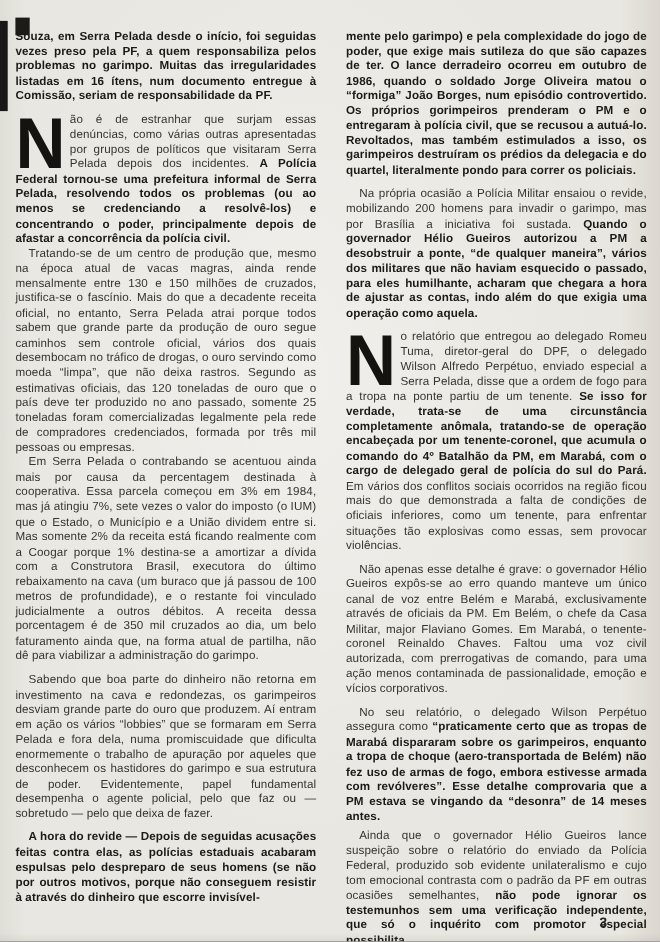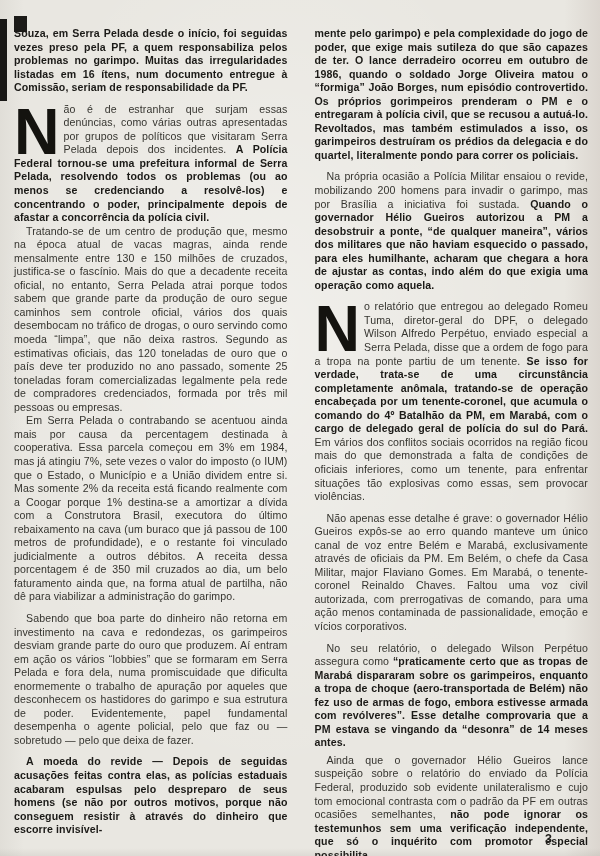--- a/index.html
+++ b/index.html
@@ -76,21 +76,21 @@
   <div class="artifact-square"></div>
   <div class="artifact-bar"></div>
 
   <div class="columns">
     <div class="col">
         <p class="para"><span class="b">Souza, em Serra Pelada desde o início, foi seguidas vezes preso pela PF, a quem responsabiliza pelos problemas no garimpo. Muitas das irregularidades listadas em 16 ítens, num documento entregue à Comissão, seriam de responsabilidade da PF.</span></p>
         <p class="para gap"><span class="dropcap">N</span><span>ão é de estranhar que surjam essas denúncias, como várias outras apresentadas por grupos de políticos que visitaram Serra Pelada depois dos incidentes. </span><span class="b">A Polícia Federal tornou-se uma prefeitura informal de Serra Pelada, resolvendo todos os problemas (ou ao menos se credenciando a resolvê-los) e concentrando o poder, principalmente depois de afastar a concorrência da polícia civil.</span></p>
         <p class="para indent"><span>Tratando-se de um centro de produção que, mesmo na época atual de vacas magras, ainda rende mensalmente entre 130 e 150 milhões de cruzados, justifica-se o fascínio. Mais do que a decadente receita oficial, no entanto, Serra Pelada atrai porque todos sabem que grande parte da produção de ouro segue caminhos sem controle oficial, vários dos quais desembocam no tráfico de drogas, o ouro servindo como moeda “limpa”, que não deixa rastros. Segundo as estimativas oficiais, das 120 toneladas de ouro que o país deve ter produzido no ano passado, somente 25 toneladas foram comercializadas legalmente pela rede de compradores credenciados, formada por três mil pessoas ou empresas.</span></p>
         <p class="para indent"><span>Em Serra Pelada o contrabando se acentuou ainda mais por causa da percentagem destinada à cooperativa. Essa parcela começou em 3% em 1984, mas já atingiu 7%, sete vezes o valor do imposto (o IUM) que o Estado, o Município e a União dividem entre si. Mas somente 2% da receita está ficando realmente com a Coogar porque 1% destina-se a amortizar a dívida com a Construtora Brasil, executora do último rebaixamento na cava (um buraco que já passou de 100 metros de profundidade), e o restante foi vinculado judicialmente a outros débitos. A receita dessa porcentagem é de 350 mil cruzados ao dia, um belo faturamento ainda que, na forma atual de partilha, não dê para viabilizar a administração do garimpo.</span></p>
         <p class="para indent gap"><span>Sabendo que boa parte do dinheiro não retorna em investimento na cava e redondezas, os garimpeiros desviam grande parte do ouro que produzem. Aí entram em ação os vários “lobbies” que se formaram em Serra Pelada e fora dela, numa promiscuidade que dificulta enormemente o trabalho de apuração por aqueles que desconhecem os hastidores do garimpo e sua estrutura de poder. Evidentemente, papel fundamental desempenha o agente policial, pelo que faz ou — sobretudo — pelo que deixa de fazer.</span></p>
-        <p class="para indent gap"><span class="b">A moeda do revide — </span><span class="b">Depois de seguidas acusações feitas contra elas, as polícias estaduais acabaram espulsas pelo despreparo de seus homens (se não por outros motivos, porque não conseguem resistir à através do dinheiro que escorre invisível-</span></p>
+        <p class="para indent gap"><span class="b">A hora do revide — </span><span class="b">Depois de seguidas acusações feitas contra elas, as polícias estaduais acabaram espulsas pelo despreparo de seus homens (se não por outros motivos, porque não conseguem resistir à através do dinheiro que escorre invisível-</span></p>
       </div>
     <div class="col">
         <p class="para"><span class="b">mente pelo garimpo) e pela complexidade do jogo de poder, que exige mais sutileza do que são capazes de ter. O lance derradeiro ocorreu em outubro de 1986, quando o soldado Jorge Oliveira matou o “formiga” João Borges, num episódio controvertido. Os próprios gorimpeiros prenderam o PM e o entregaram à polícia civil, que se recusou a autuá-lo. Revoltados, mas também estimulados a isso, os garimpeiros destruíram os prédios da delegacia e do quartel, literalmente pondo para correr os policiais.</span></p>
         <p class="para indent gap"><span>Na própria ocasião a Polícia Militar ensaiou o revide, mobilizando 200 homens para invadir o garimpo, mas por Brasília a iniciativa foi sustada. </span><span class="b">Quando o governador Hélio Gueiros autorizou a PM a desobstruir a ponte, “de qualquer maneira”, vários dos militares que não haviam esquecido o passado, para eles humilhante, acharam que chegara a hora de ajustar as contas, indo além do que exigia uma operação como aquela.</span></p>
         <p class="para gap"><span class="dropcap">N</span><span>o relatório que entregou ao delegado Romeu Tuma, diretor-geral do DPF, o delegado Wilson Alfredo Perpétuo, enviado especial a Serra Pelada, disse que a ordem de fogo para a tropa na ponte partiu de um tenente. </span><span class="b">Se isso for verdade, trata-se de uma circunstância completamente anômala, tratando-se de operação encabeçada por um tenente-coronel, que acumula o comando do 4º Batalhão da PM, em Marabá, com o cargo de delegado geral de polícia do sul do Pará. </span><span>Em vários dos conflitos sociais ocorridos na região ficou mais do que demonstrada a falta de condições de oficiais inferiores, como um tenente, para enfrentar situações tão explosivas como essas, sem provocar violências.</span></p>
         <p class="para indent gap"><span>Não apenas esse detalhe é grave: o governador Hélio Gueiros expôs-se ao erro quando manteve um único canal de voz entre Belém e Marabá, exclusivamente através de oficiais da PM. Em Belém, o chefe da Casa Militar, major Flaviano Gomes. Em Marabá, o tenente-coronel Reinaldo Chaves. Faltou uma voz civil autorizada, com prerrogativas de comando, para uma ação menos contaminada de passionalidade, emoção e vícios corporativos.</span></p>
         <p class="para indent gap"><span>No seu relatório, o delegado Wilson Perpétuo assegura como </span><span class="b">“praticamente certo que as tropas de Marabá dispararam sobre os garimpeiros, enquanto a tropa de choque (aero-transportada de Belém) não fez uso de armas de fogo, embora estivesse armada com revólveres”. Esse detalhe comprovaria que a PM estava se vingando da “desonra” de 14 meses antes.</span></p>
         <p class="para indent gap-sm"><span>Ainda que o governador Hélio Gueiros lance suspeição sobre o relatório do enviado da Polícia Federal, produzido sob evidente unilateralismo e cujo tom emocional contrasta com o padrão da PF em outras ocasiões semelhantes, </span><span class="b">não pode ignorar os testemunhos sem uma verificação independente, que só o inquérito com promotor especial possibilita.</span></p>
       </div>
   </div>

